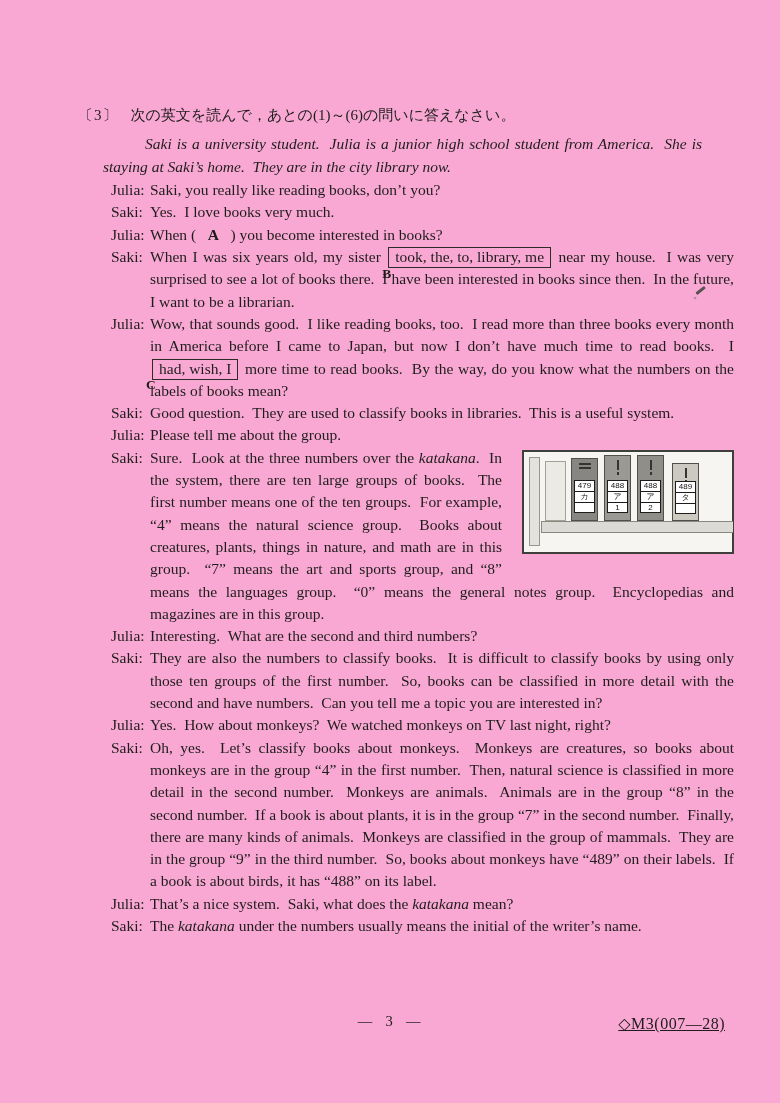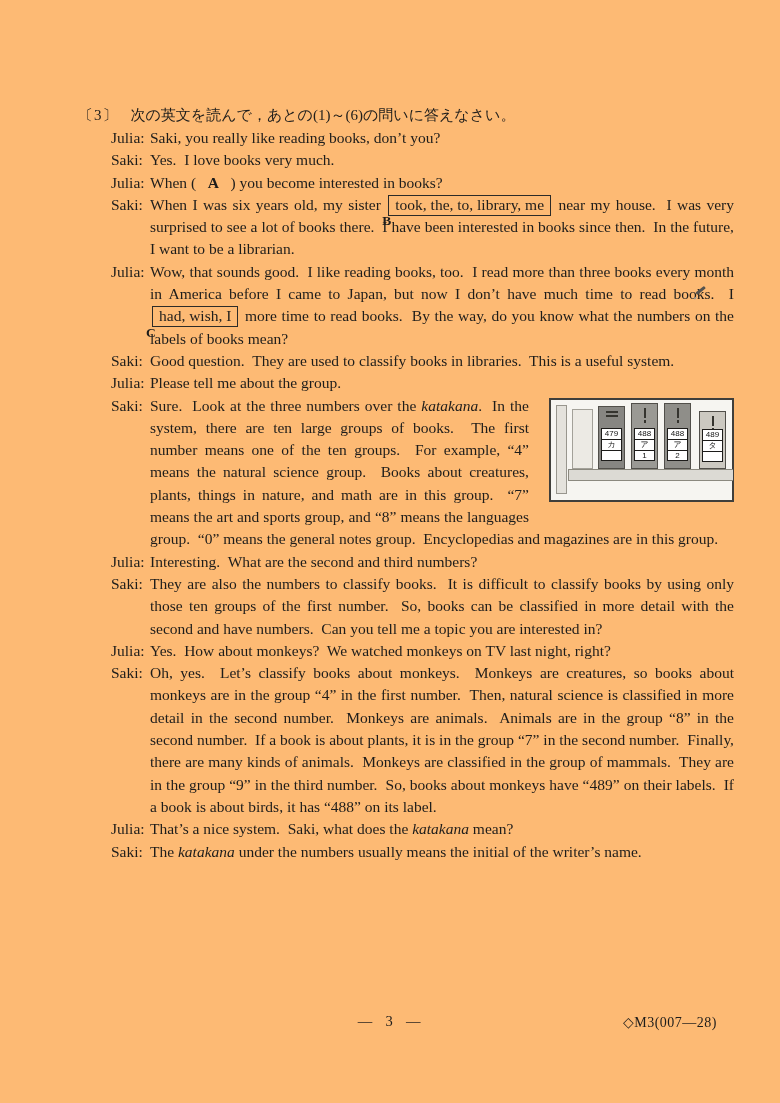--- a/index.html
+++ b/index.html
@@ -1,21 +1,21 @@
 <!DOCTYPE html>
 <html><head>
 <meta charset="utf-8">
 <style>
   html,body { margin:0; padding:0; background:#e8e8e8; }
   .page {
     position: relative;
     width: 780px;
     height: 1103px;
     margin: 0 auto;
-    background: #fdba74;
+    background: #f9a8d4;
     overflow: hidden;
     box-sizing: border-box;
     padding-top: 104px;
     font-family: "Liberation Serif", "DejaVu Serif", serif;
     color: #1e1d1b;
     font-size: 15.5px;
   }
   .qheader {
     margin: 0 70px 0 78px;
     font-size: 15px;
@@ -55,21 +55,21 @@
     left: -7px;
     bottom: -13px;
     font-weight: 700;
     font-size: 13.5px;
     line-height: 1;
     font-style: normal;
   }
   
   .bookfig {
     float: right;
-    width: 185px;
+    width: 212px;
     height: 104px;
     border: 2px solid #403f3b;
     background: #f6f5f1;
     position: relative;
     margin: 3px 0 10px 20px;
     box-sizing: border-box;
   }
   .fig-wall {
     position: absolute; left: 5px; top: 5px; bottom: 6px; width: 11px;
     background: #e4e2dc; border: 1px solid #98968e; box-sizing: border-box;
@@ -110,38 +110,39 @@
     height: 10px; line-height: 10px; text-align: center;
     font-family: "Liberation Sans", "DejaVu Sans", sans-serif;
     font-size: 8px; color: #111;
     border-top: 1px solid #1d1c1a; overflow: hidden;
   }
   .cell:first-child { border-top: none; }
   .cell.sub { height: 9px; line-height: 9px; }
   
   .footer { position: absolute; left: 0; top: 1013px; width: 780px; height: 22px; font-size: 14.5px; }
   .pagenum { position: absolute; left: 50%; transform: translateX(-50%); letter-spacing: 2px; white-space: pre; }
-  .doccode { position: absolute; right: 63px; top: 1px; font-size: 14px; letter-spacing: 0.5px; }
+  .doccode { position: absolute; right: 55px; top: 1px; font-size: 16px; letter-spacing: 0.5px; text-decoration: underline; }
   
   .stray {
     position: absolute; left: 695px; top: 289px; width: 11px; height: 2.5px;
     background: #55534e; transform: rotate(-38deg); border-radius: 1px;
   }
   .stray::after {
     content: ""; position: absolute; left: -5px; top: 3px; width: 3px; height: 2px;
     background: #98968e; border-radius: 50%;
   }
 </style>
 </head>
 <body>
 
 <div class="page">
   <div class="qheader">
     <span class="qnum">〔3〕</span><span class="qinst">次の英文を読んで，あとの(1)～(6)の問いに答えなさい。</span>
   </div>
+  <p class="intro">Saki is a university student.  Julia is a junior high school student from America.  She is staying at Saki’s home.  They are in the city library now.</p>
   <div class="dialogue" id="dialogue">
       <div class="turn">
         <span class="speaker">Julia:</span>
         <div class="ttext">Saki, you really like reading books, don’t you?</div>
       </div>
       <div class="turn">
         <span class="speaker">Saki:</span>
         <div class="ttext">Yes.  I love books very much.</div>
       </div>
       <div class="turn">

